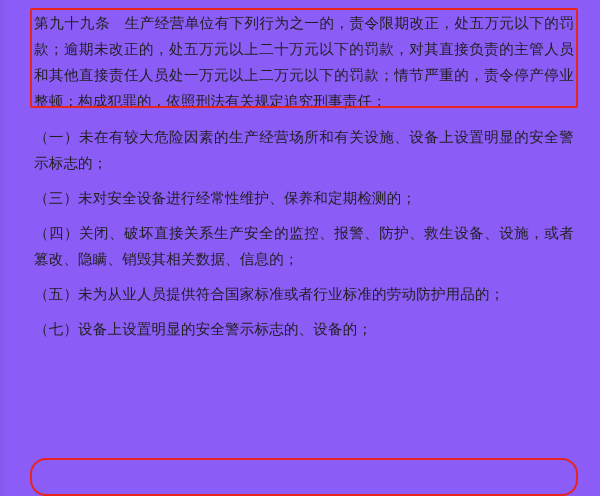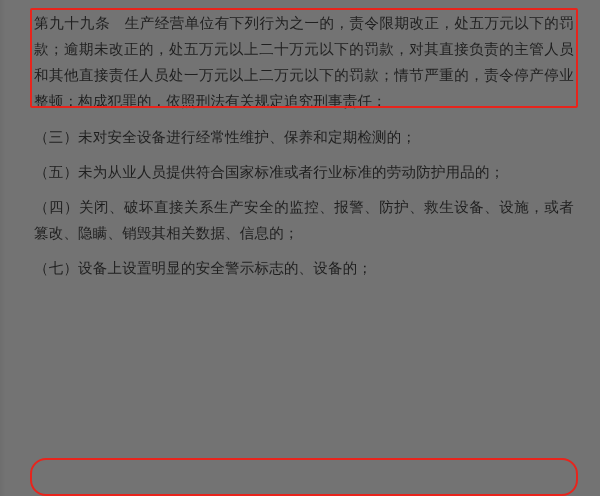--- a/index.html
+++ b/index.html
@@ -13,21 +13,21 @@
     overflow: hidden;
     font-family: "Liberation Serif", "DejaVu Serif", serif;
     color: #1a1a1a;
   }
   .page {
     position: relative;
     width: 600px;
     height: 496px;
     box-sizing: border-box;
     padding: 10px 26px 0 34px;
-    background: #737373;
+    background: #8b5cf6;
   }
   .para {
     font-size: 14.5px;
     line-height: 26px;
     letter-spacing: 0.2px;
     text-align: justify;
     margin: 0 0 9px 0;
     color: #1f1f1f;
   }
   .lead {
@@ -74,32 +74,35 @@
 <body>
 
 <div class="page">
 
   <div class="edge-shadow"></div>
 
   <p class="para lead">
     <span class="article-no">第九十九条</span><span class="gap"></span><span>生产经营单位有下列行为之一的，责令限期改正，处五万元以下的罚款；逾期未改正的，处五万元以上二十万元以下的罚款，对其直接负责的主管人员和其他直接责任人员处一万元以上二万元以下的罚款；情节严重的，责令停产停业整顿；构成犯罪的，依照刑法有关规定追究刑事责任：</span>
   </p>
 
+  <p class="para clause">
+    <span>（一）</span><span>未在有较大危险因素的生产经营场所和有关设施、设备上设置明显的安全警示标志的；</span>
+  </p>
 
 
   <p class="para clause">
     <span>（三）</span><span>未对安全设备进行经常性维护、保养和定期检测的；</span>
   </p>
 
   <p class="para clause">
-    <span>（五）</span><span>未为从业人员提供符合国家标准或者行业标准的劳动防护用品的；</span>
+    <span>（四）</span><span>关闭、破坏直接关系生产安全的监控、报警、防护、救生设备、设施，或者篡改、隐瞒、销毁其相关数据、信息的；</span>
   </p>
 
   <p class="para clause">
-    <span>（四）</span><span>关闭、破坏直接关系生产安全的监控、报警、防护、救生设备、设施，或者篡改、隐瞒、销毁其相关数据、信息的；</span>
+    <span>（五）</span><span>未为从业人员提供符合国家标准或者行业标准的劳动防护用品的；</span>
   </p>
 
 
   <p class="para clause">
     <span>（七）</span><span>设备上设置明显的安全警示标志的、设备的；</span>
   </p>
 
   <div class="redbox" id="redbox-top"></div>
   <div class="redbox" id="redbox-bottom"></div>
 

